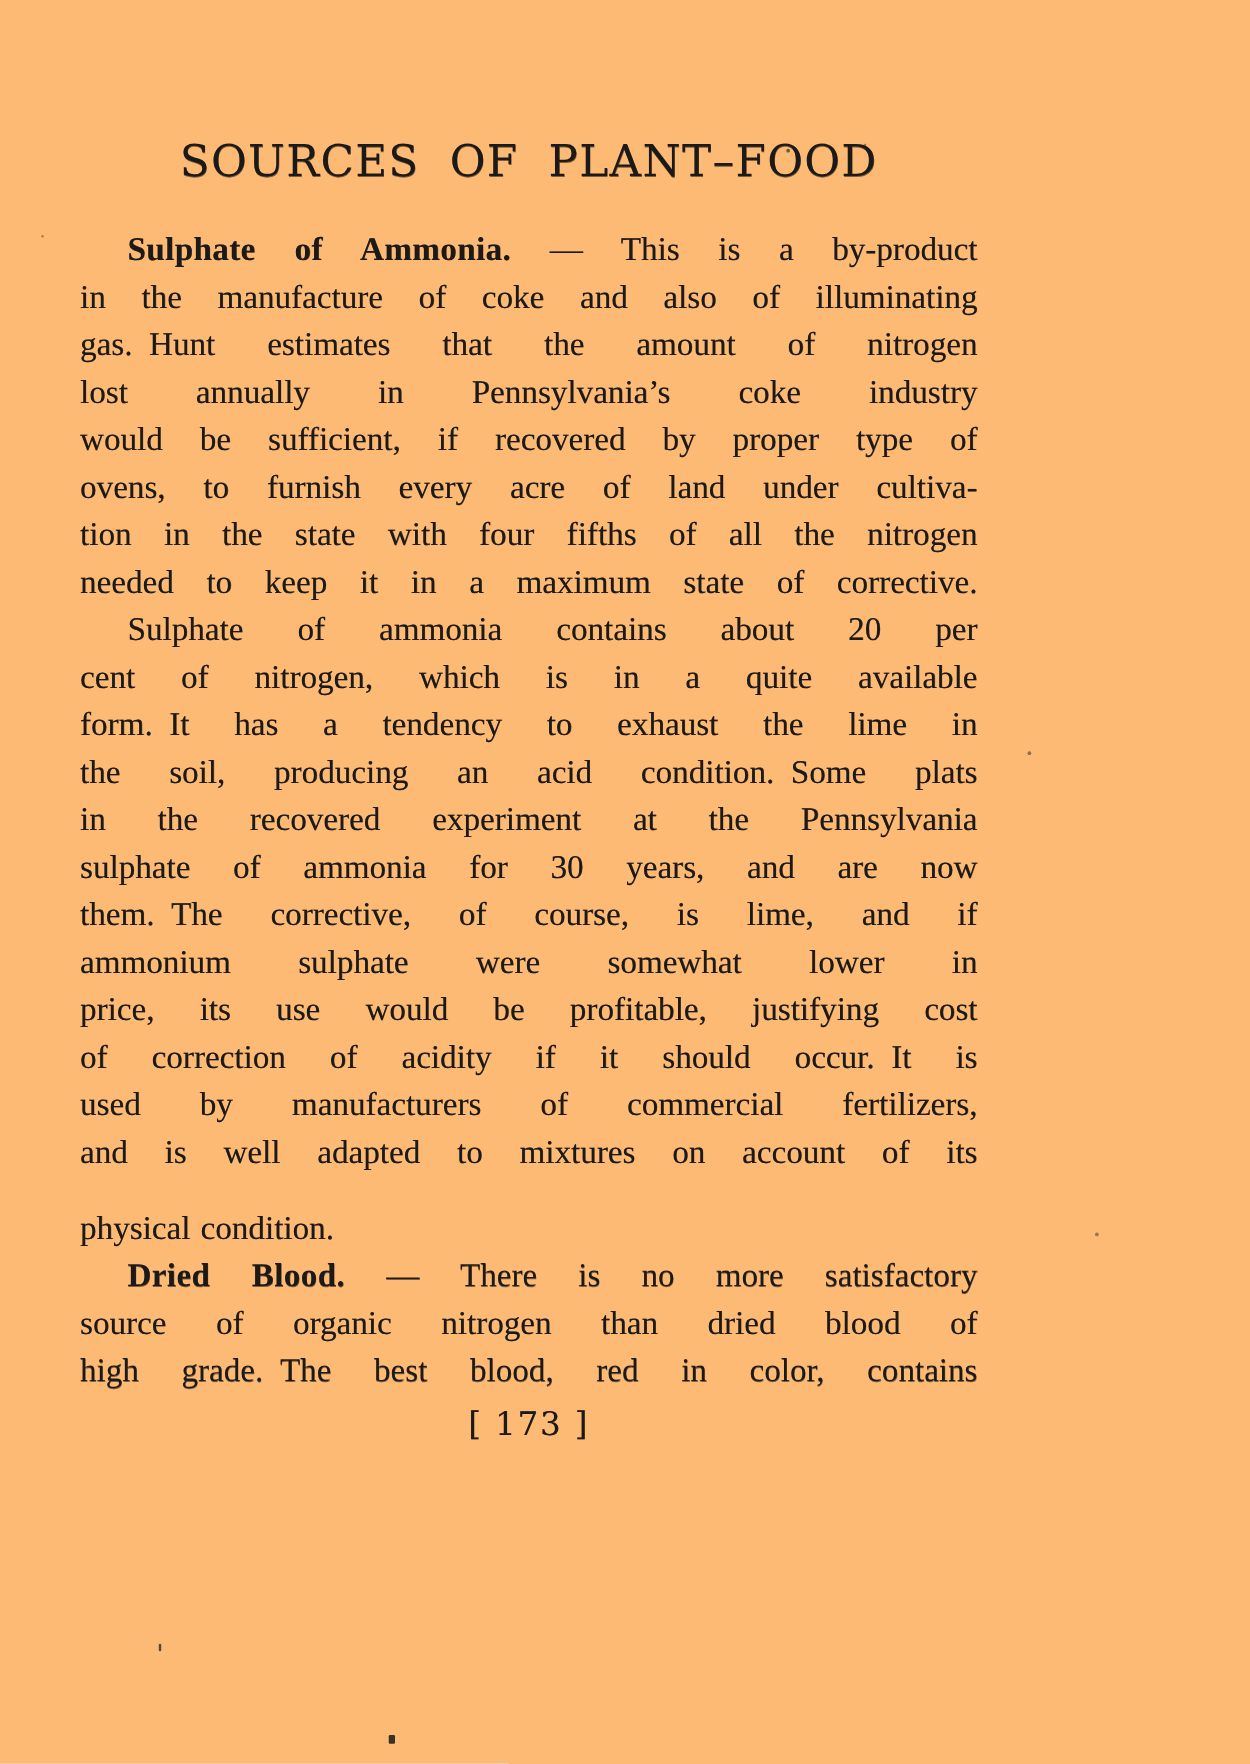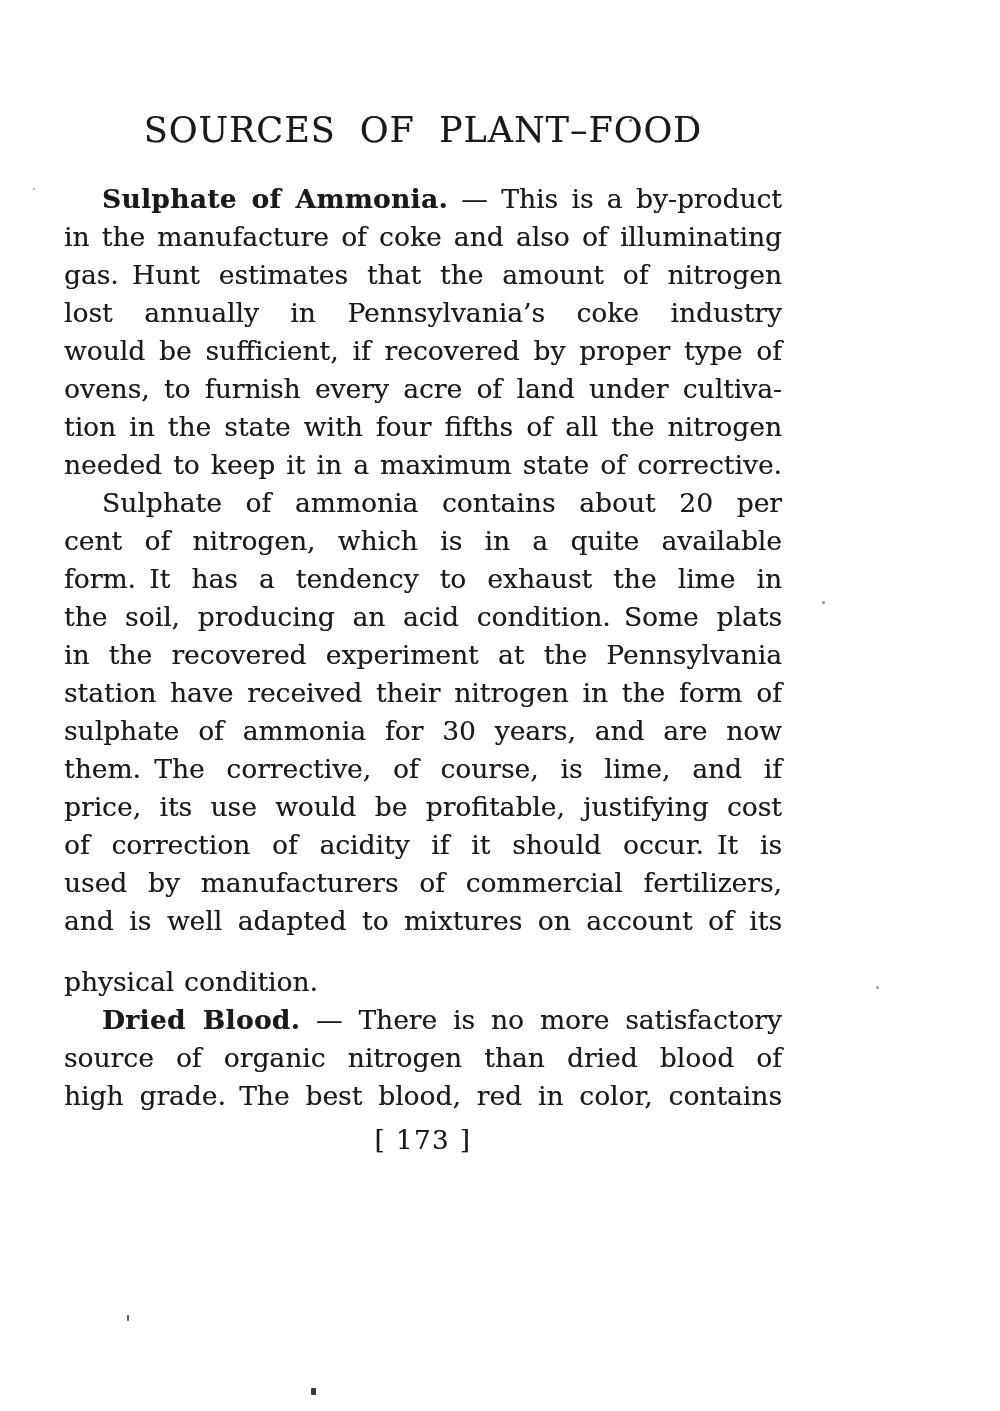--- a/index.html
+++ b/index.html
@@ -1,38 +1,38 @@
 <!DOCTYPE html>
 <html><head>
 <meta charset="utf-8">
 <style>
   html,body{margin:0;padding:0;background:#e9e8e6;}
   .page{
     position:relative;
     width:1000px;height:1411px;
-    background:#ffffff;
+    background:#fdba74;
     font-family:"DejaVu Serif", serif;
     color:#1c1a18;
     overflow:hidden;
     text-shadow:0.25px 0.25px 0 rgba(20,18,16,.55);
   }
   .column{
     position:absolute;
     left:64px;top:110px;width:718px;
   }
   h1.title{
     margin:0 0 30px 0;
     font-size:35px;
     font-weight:500;
     text-align:center;
     letter-spacing:1px;
     word-spacing:12px;
     white-space:nowrap;
   }
-  .para{margin:0;padding:0;}
+  .para{margin:0;padding:0;font-family:Liberation Serif, serif;}
   .line{
     font-size:26.5px;
     line-height:38px;
     height:38px;
     text-align:justify;
     text-align-last:justify;
     word-spacing:1.5px;
     white-space:normal;
   }
   .line.indent{text-indent:38px;}
@@ -65,23 +65,23 @@
       <div class="line">tion in the state with four fifths of all the nitrogen</div>
       <div class="line">needed to keep it in a maximum state of corrective.</div>
     </section>
 
     <section class="para">
       <div class="line indent">Sulphate of ammonia contains about 20 per</div>
       <div class="line">cent of nitrogen, which is in a quite available</div>
       <div class="line">form. It has a tendency to exhaust the lime in</div>
       <div class="line">the soil, producing an acid condition. Some plats</div>
       <div class="line">in the recovered experiment at the Pennsylvania</div>
-      <div class="line">station have received their nitrogen in the form of</div>
       <div class="line">sulphate of ammonia for 30 years, and are now</div>
       <div class="line">them. The corrective, of course, is lime, and if</div>
+      <div class="line">ammonium sulphate were somewhat lower in</div>
       <div class="line">price, its use would be profitable, justifying cost</div>
       <div class="line">of correction of acidity if it should occur. It is</div>
       <div class="line">used by manufacturers of commercial fertilizers,</div>
       <div class="line">and is well adapted to mixtures on account of its</div>
       <div class="line no-just">physical condition.</div>
     </section>
 
     <section class="para">
       <div class="line indent"><b>Dried Blood.</b><span> — There is no more satisfactory</span></div>
       <div class="line">source of organic nitrogen than dried blood of</div>

